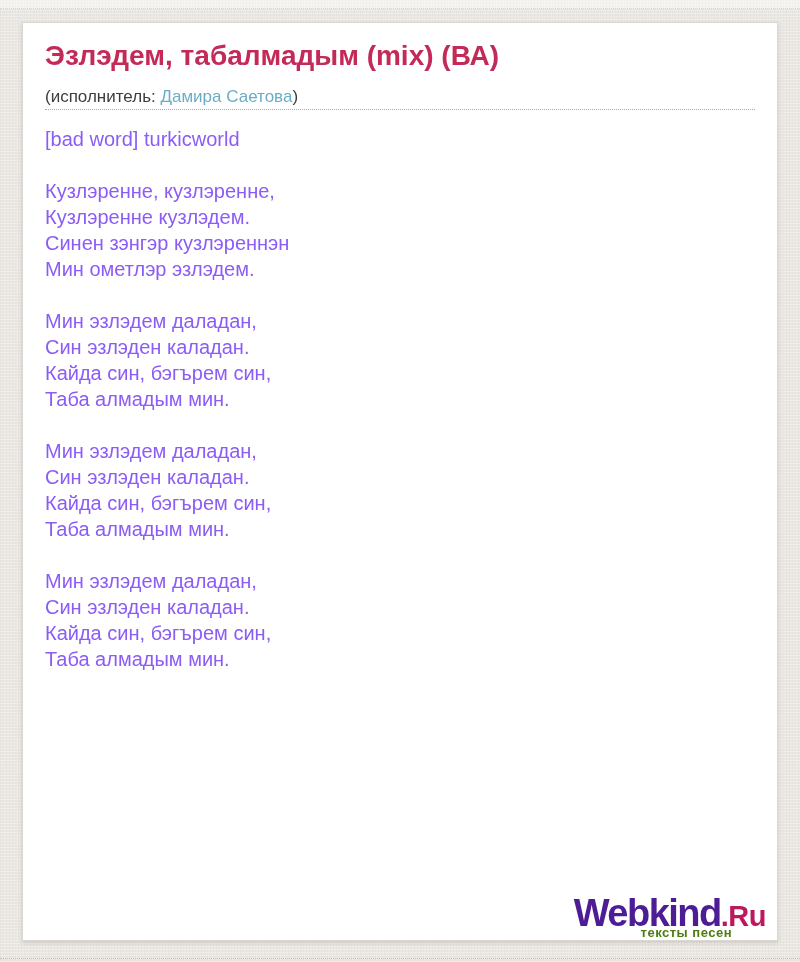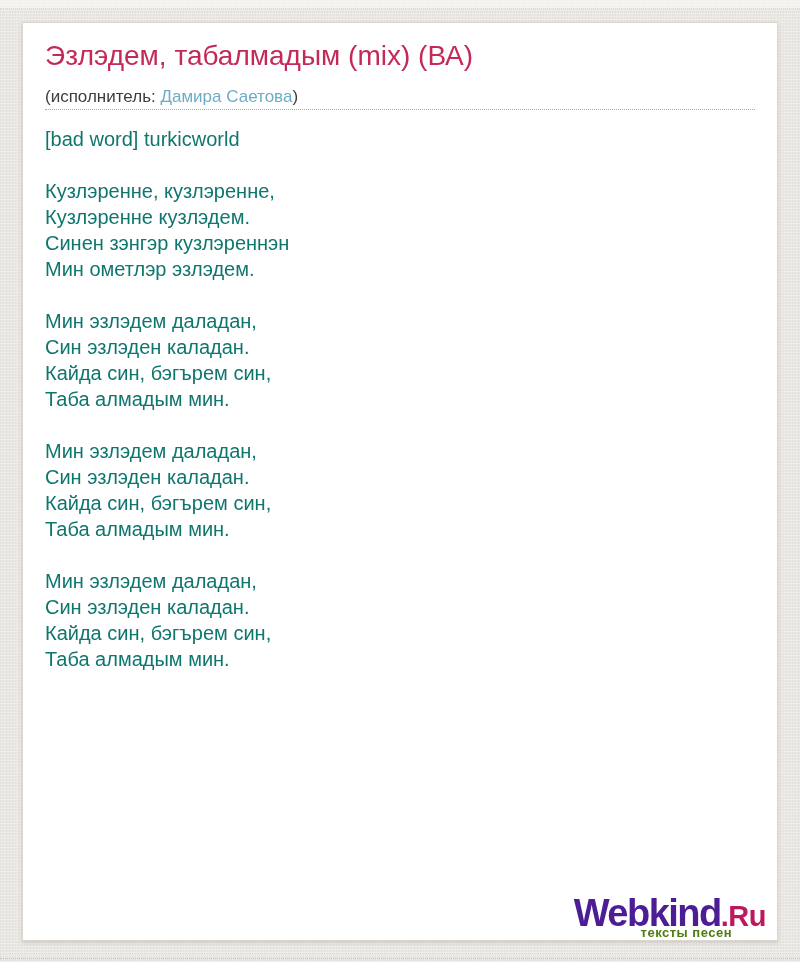--- a/index.html
+++ b/index.html
@@ -35,41 +35,41 @@
 
   .card-inner { padding: 18px 22px 0 22px; height: 100%; position: relative; }
 
   .lyric-header {
     border-bottom: 1px dotted #8fb2c0;
     padding-bottom: 3px;
   }
   .page-title {
     font-size: 28px;
     line-height: 30px;
-    font-weight: 400;
+    font-weight: 700;
     color: #c32a57;
     letter-spacing: 0;
   }
   .artist-line {
     margin-top: 16px;
     font-size: 17px;
     line-height: 19px;
     color: #3d3d3d;
   }
   .artist-link {
     color: #6badc4;
     text-decoration: none;
     cursor: pointer;
   }
 
   .lyrics {
     margin-top: 16px;
     font-size: 20px;
     line-height: 26px;
-    color: #0f766e;
+    color: #8b5cf6;
   }
   .stanza {
     white-space: pre-line;
     margin-top: 26px;
   }
   .stanza:first-child { margin-top: 0; }
 
   .logo {
     position: absolute;
     right: 11px;

